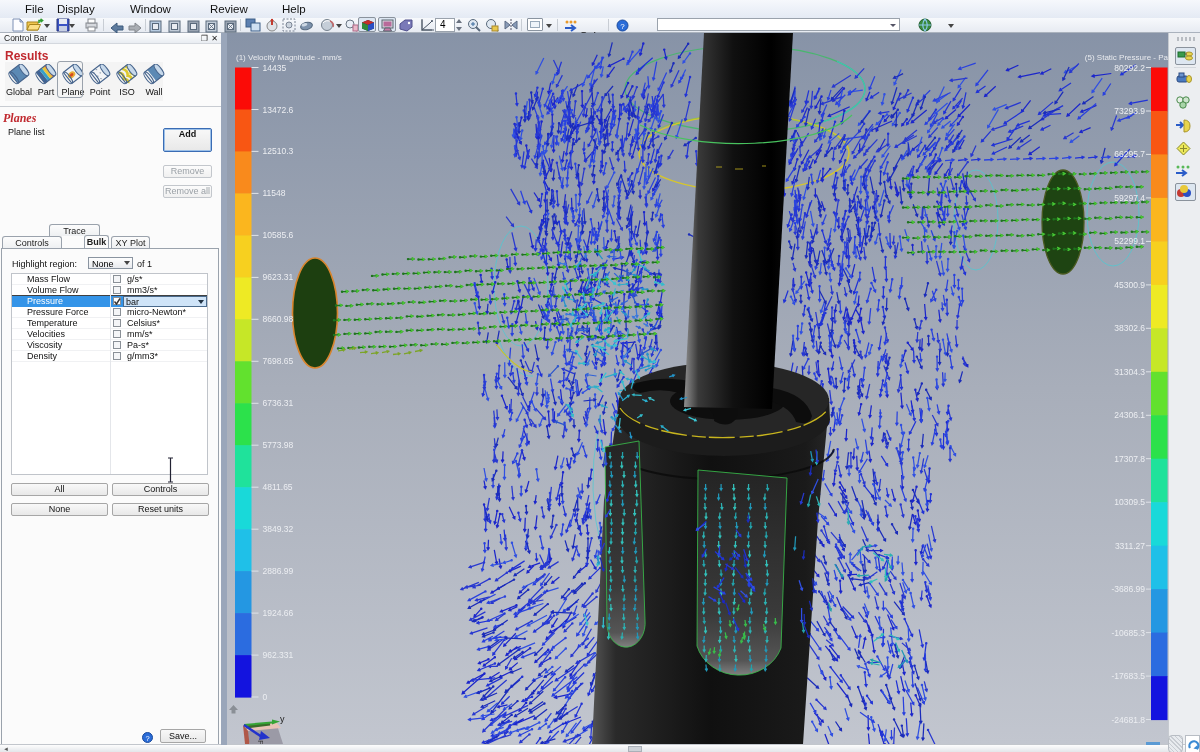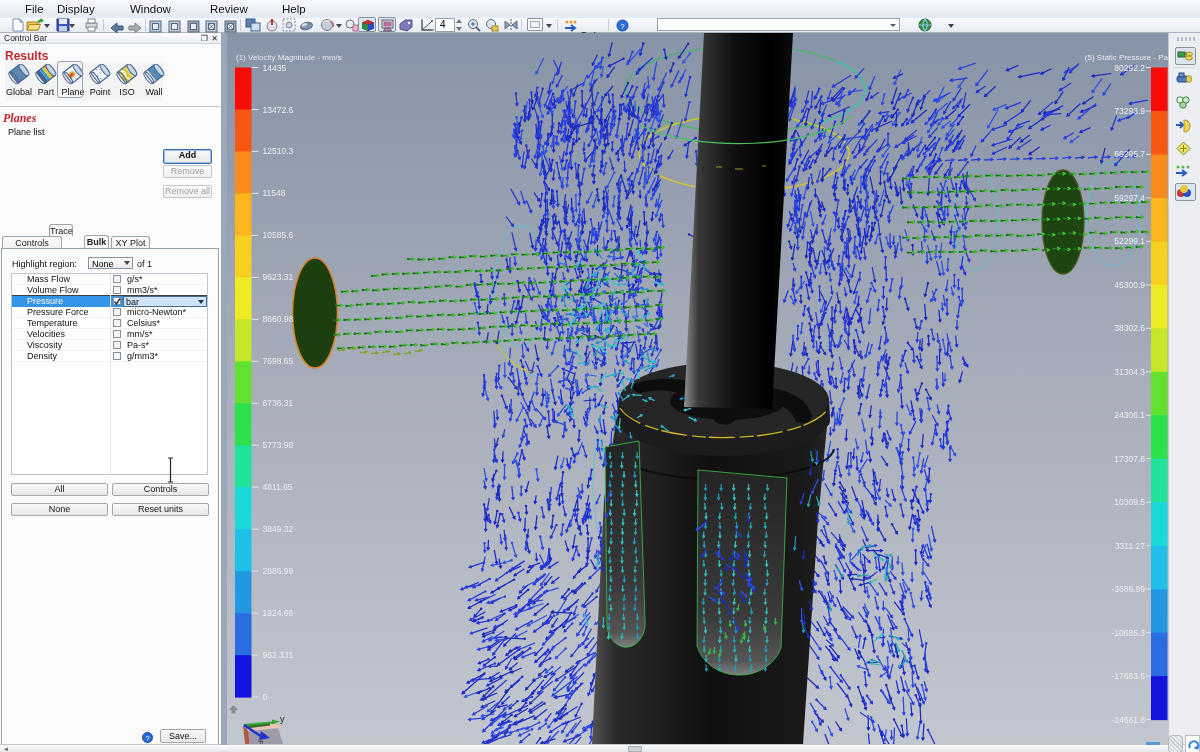--- a/index.html
+++ b/index.html
@@ -499,25 +499,25 @@
             <ellipse cx="18" cy="10" rx="2.6" ry="7" fill="#c6d8ea" stroke="#46648c" stroke-width="1.1"></ellipse>
             <ellipse cx="5" cy="10" rx="2.6" ry="7" fill="none" stroke="#46648c" stroke-width="1.1"></ellipse>
           </g>
         </svg></div>
       <div class="clab" style="left:134px">Wall</div>
       <div style="position:absolute;left:52px;top:-1px;width:26px;height:37px;border:1px solid #9aa2ac;border-radius:3px"></div>
     </div>
     <div style="position:absolute;left:0;top:73px;width:221px;height:1px;background:#c8ccd2"></div>
     <div id="planesec">Planes</div>
     <div class="lab9" style="left:8px;top:94px">Plane list</div>
-    <div class="btn" style="left:163px;top:116px;width:49px;height:15px;border-color:#3a6cb4;box-shadow:0 0 0 1px #9cc0e8 inset"><b>Add</b></div>
+    <div class="btn" style="left:163px;top:95px;width:49px;height:24px;border-color:#3a6cb4;box-shadow:0 0 0 1px #9cc0e8 inset"><b>Add</b></div>
     <div class="btn dis" style="left:163px;top:132px;width:49px;height:13px">Remove</div>
     <div class="btn dis" style="left:163px;top:152px;width:49px;height:13px">Remove all</div>
     <div class="tab" style="left:2px;top:203px;width:60px">Controls</div>
-    <div class="tab" style="left:49px;top:191px;width:24px">Trace</div>
+    <div class="tab" style="left:49px;top:191px;width:51px">Trace</div>
     <div class="tab sel" style="left:84px;top:202px;width:25px"><b>Bulk</b></div>
     <div class="tab" style="left:111px;top:203px;width:39px">XY Plot</div>
     <div id="tabpanel"></div>
     <div class="lab9" style="left:12px;top:226px">Highlight region:</div>
     <div style="position:absolute;left:88px;top:224px;width:45px;height:12px;background:linear-gradient(#fefefe,#e8eaee);border:1px solid #8a94a0;font-size:9px;padding:1px 0 0 3px">None<span style="position:absolute;right:2px;top:3px;width:0;height:0;border:3px solid transparent;border-top:4px solid #444"></span></div>
     <div class="lab9" style="left:137px;top:226px">of 1</div>
     <div id="bulktable">
       <div class="brow" style="top:0px;border-bottom:1px solid #f0f1f3">
         <span style="position:absolute;left:15px">Mass Flow</span>
         <span style="position:absolute;left:115px">g/s*</span>

